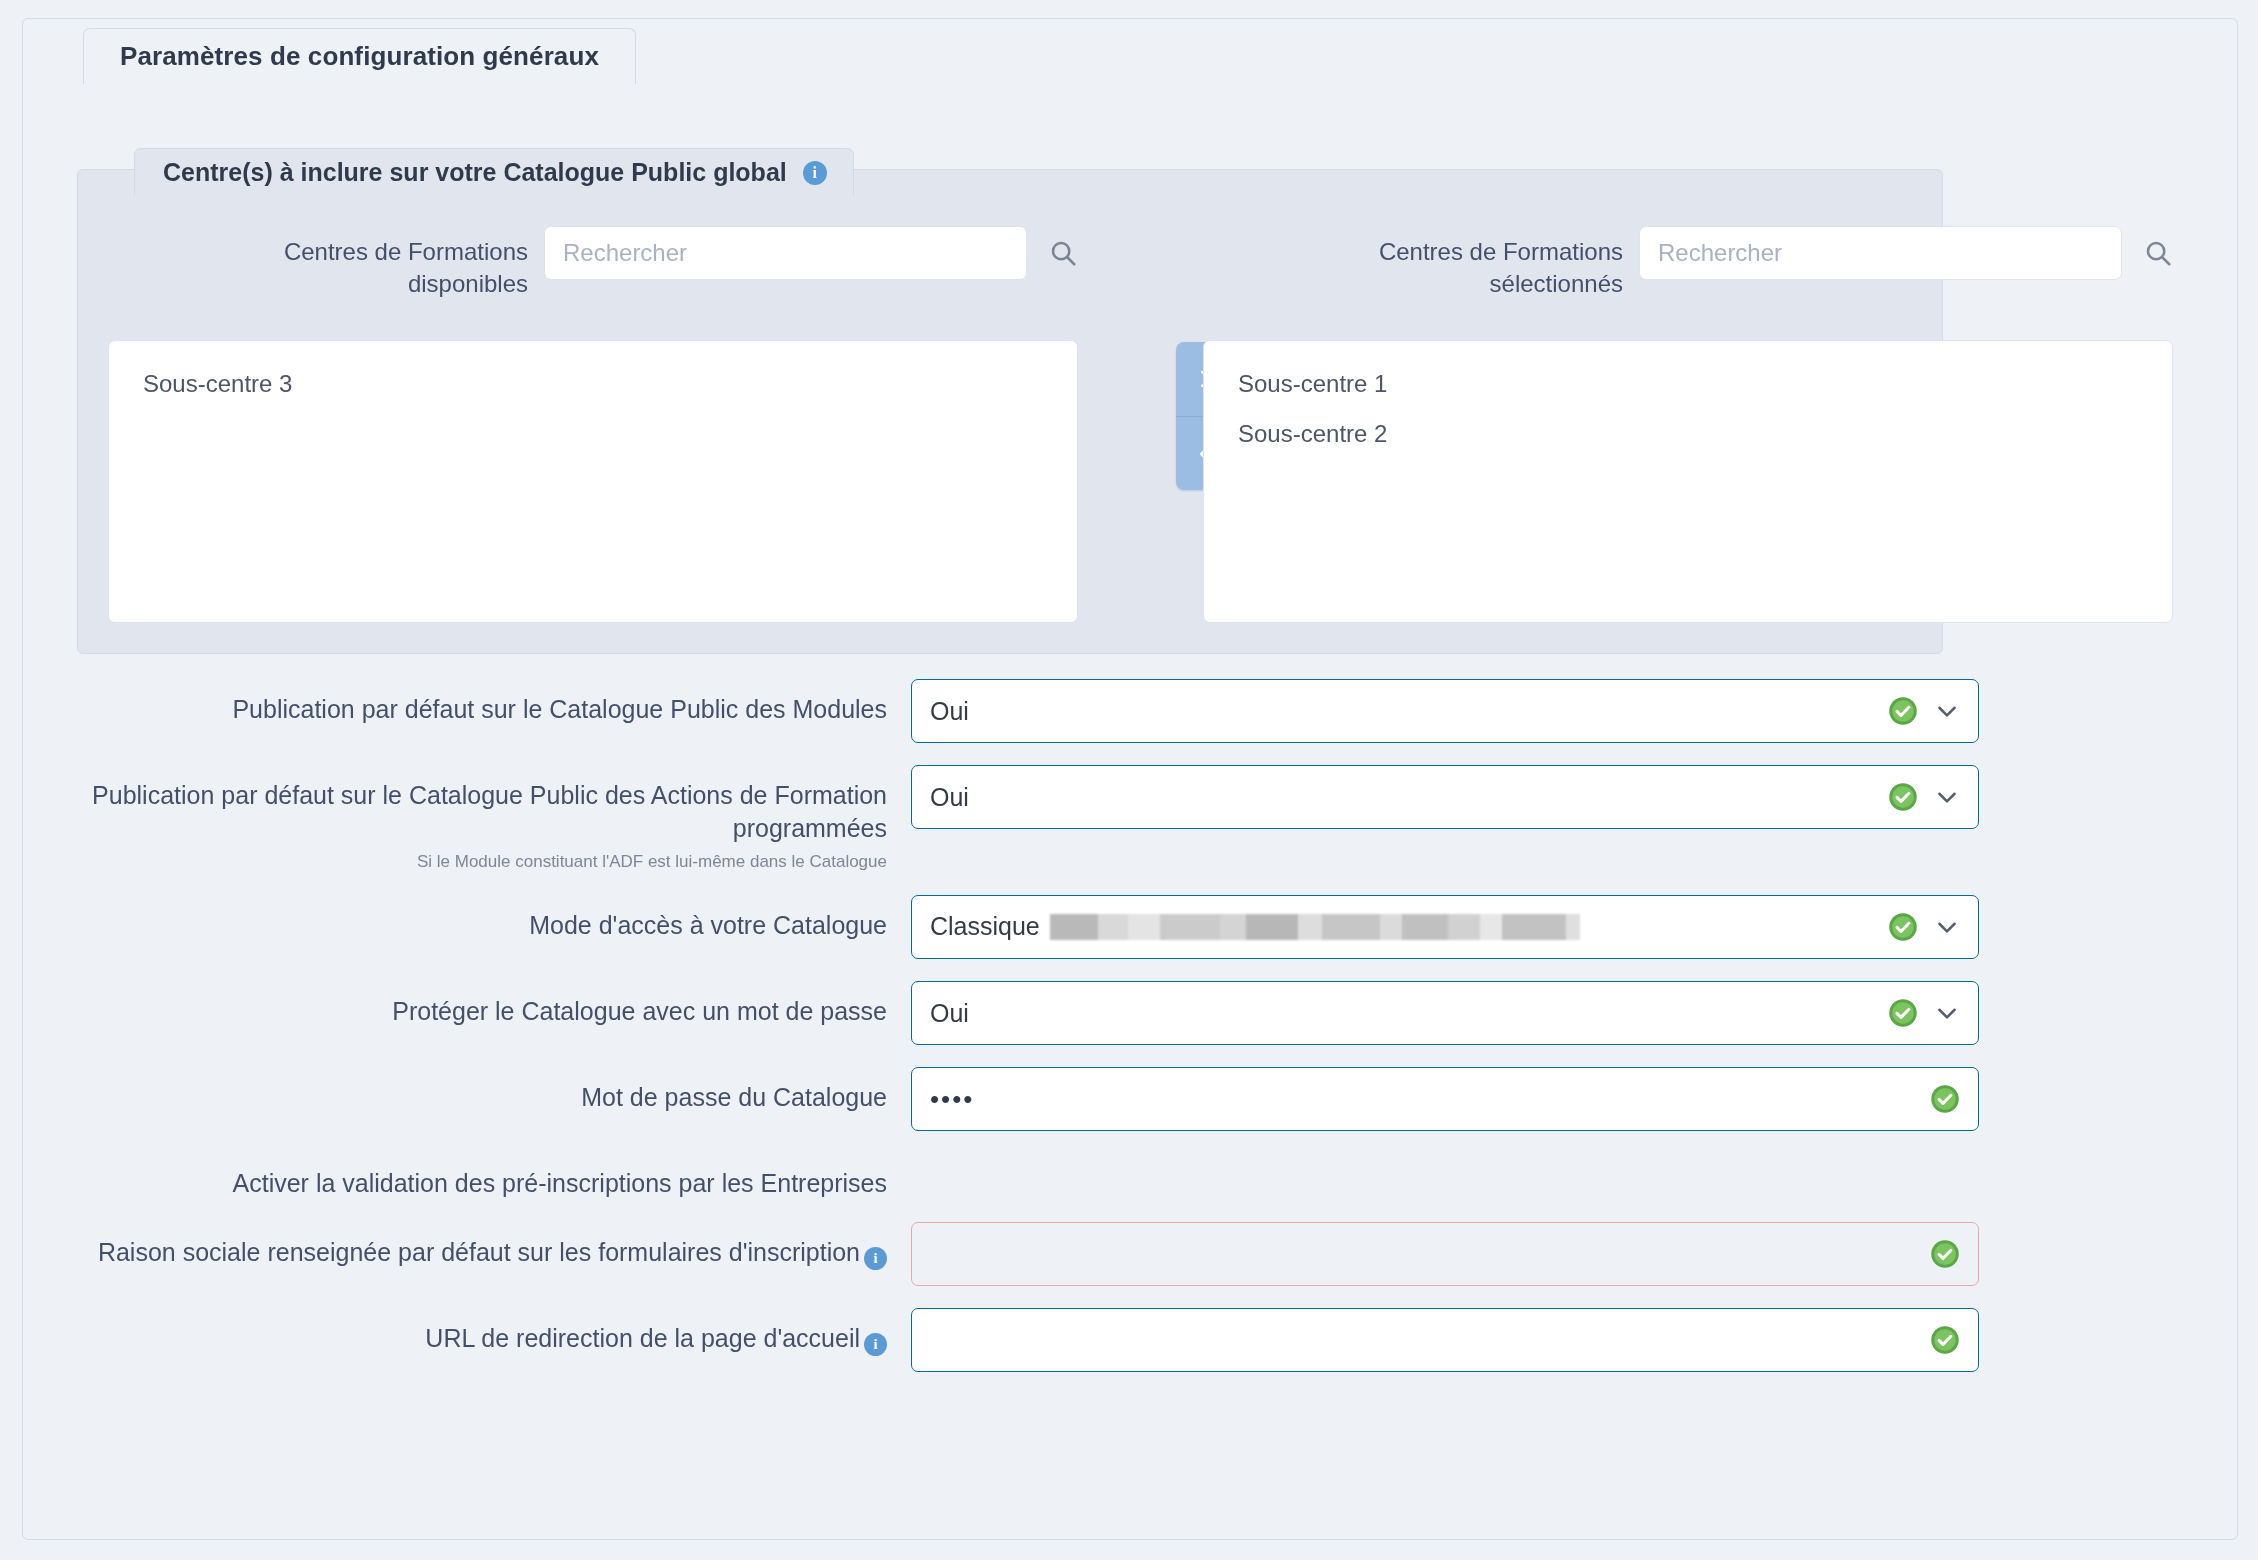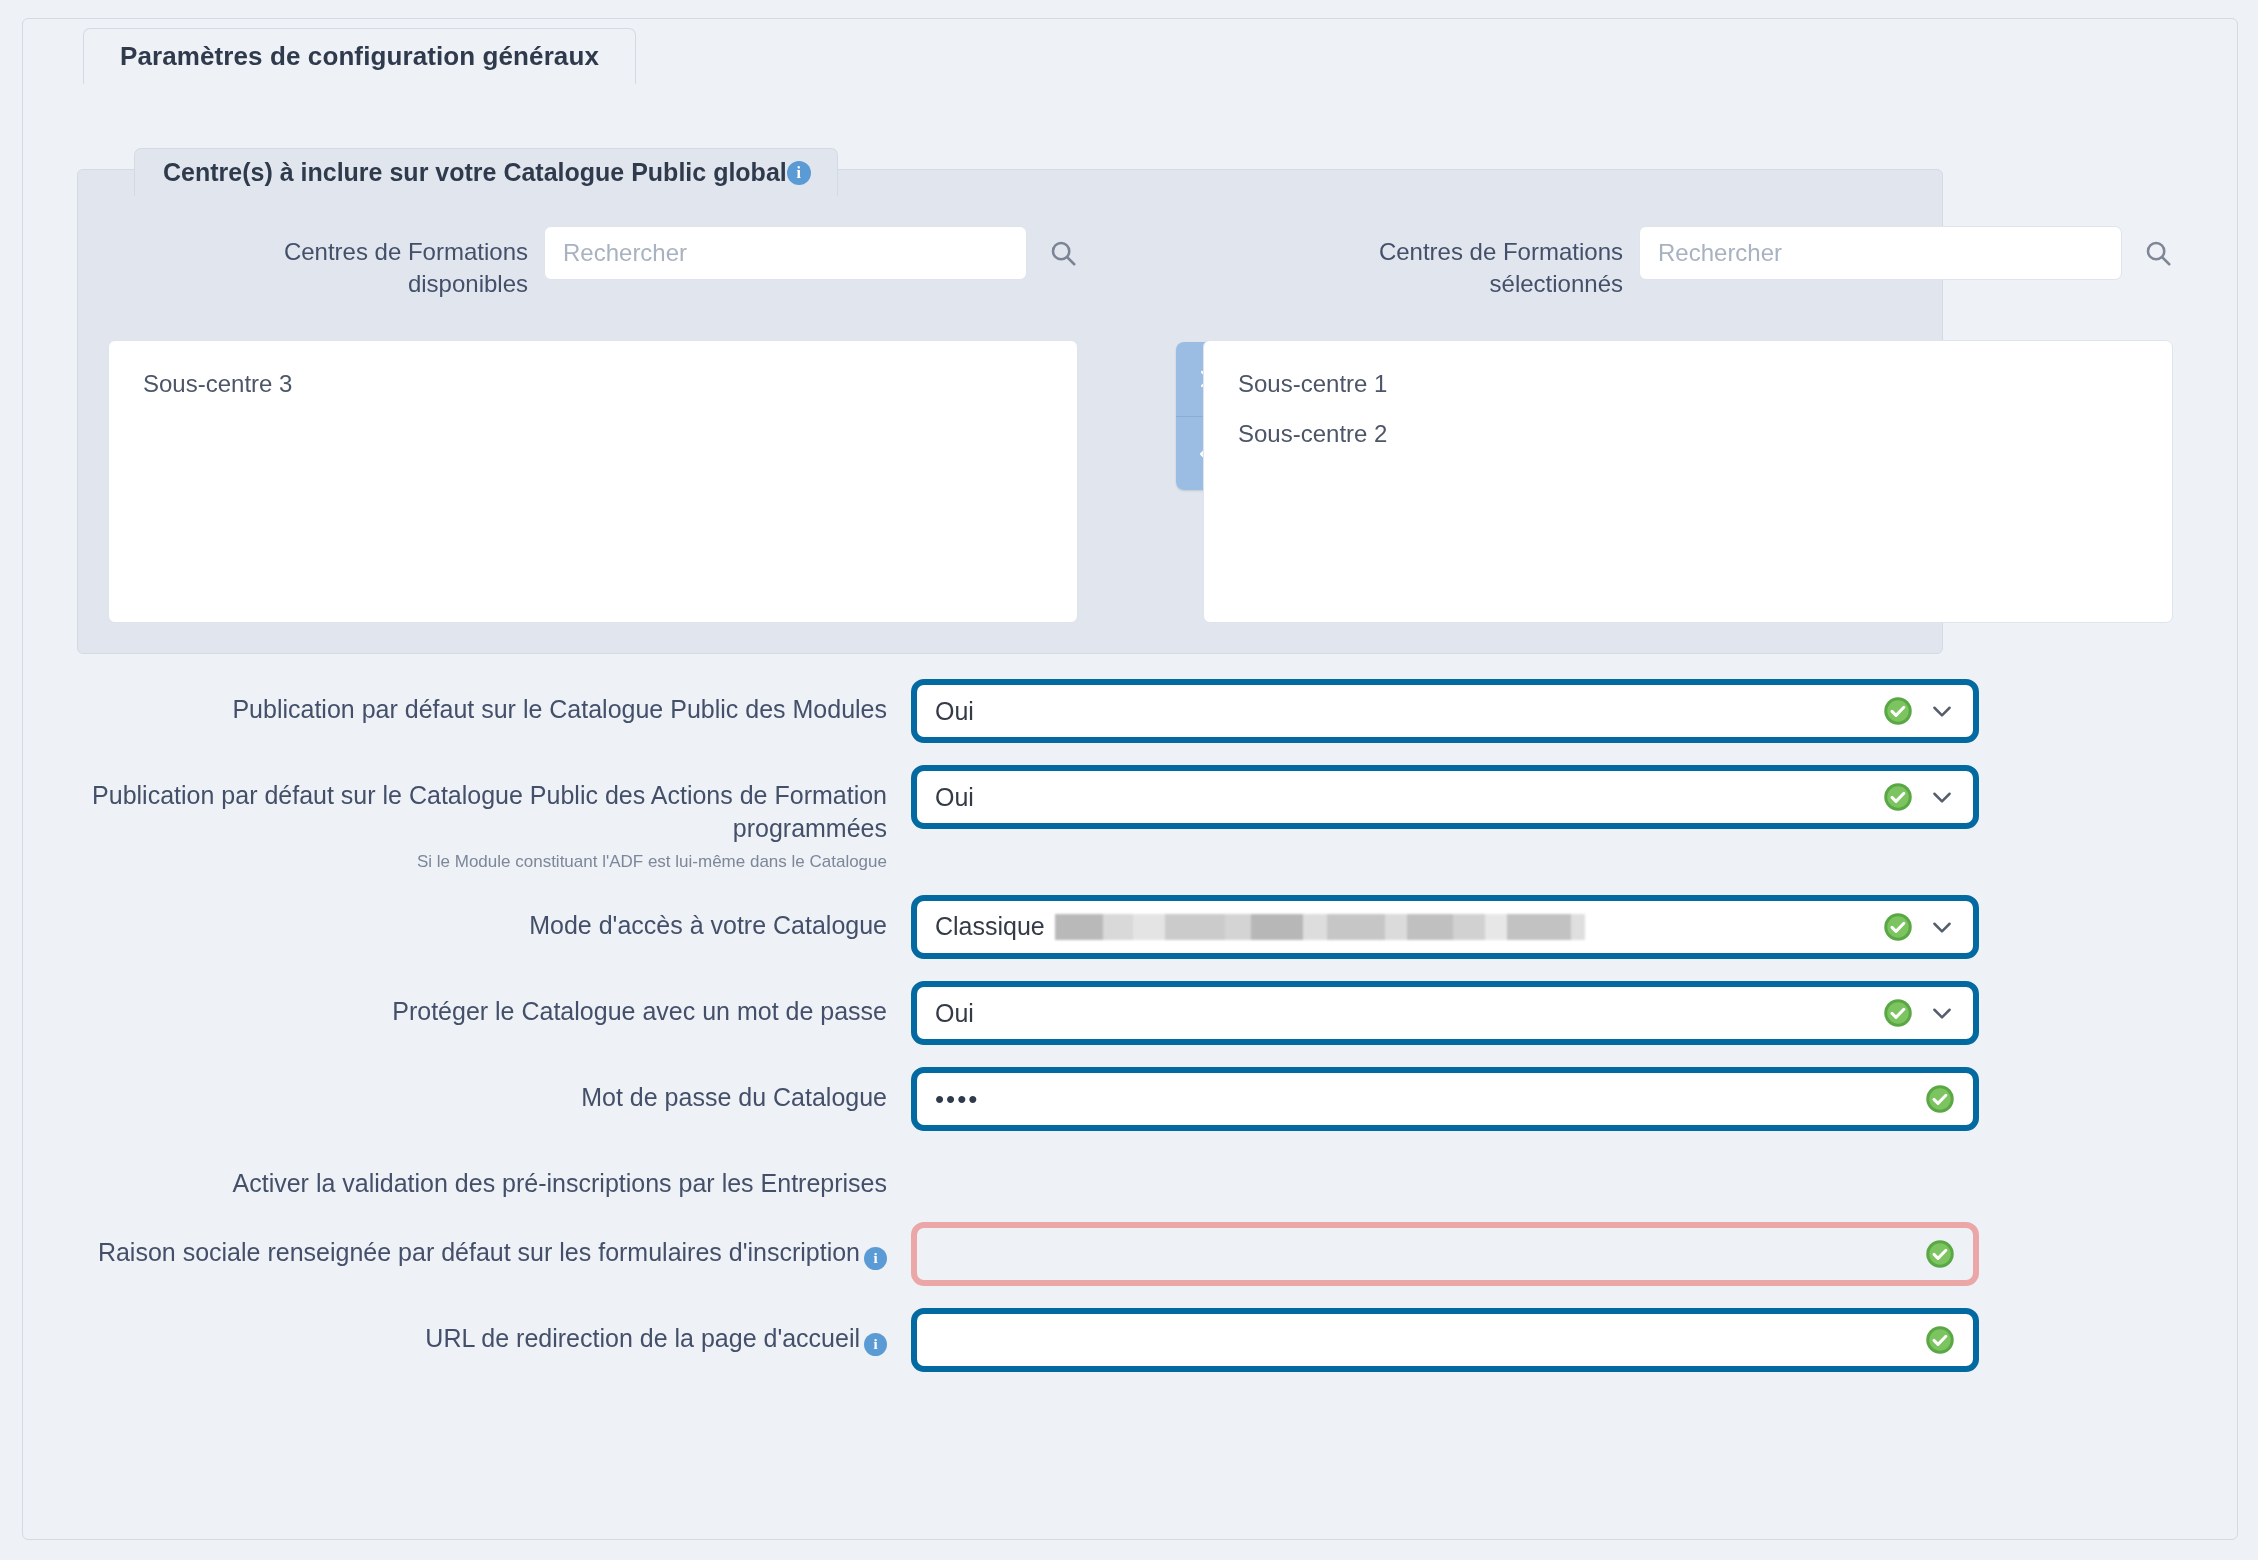--- a/index.html
+++ b/index.html
@@ -46,21 +46,21 @@
     width: 1866px; height: 485px;
     background: #e1e6ee;
     border: 1px solid #d4dae4;
     border-radius: 6px;
   }
   .inner-legend {
     position: absolute;
     left: 56px; top: -22px;
     height: 48px;
     padding: 0 26px 0 28px;
-    display: flex; align-items: center; 
+    display: flex; align-items: center; gap: 16px;
     background: #e1e6ee;
     border: 1px solid #d4dae4;
     border-bottom: none;
     border-radius: 7px 7px 0 0;
     font-size: 25px;
     font-weight: 700;
     color: #2f3b4d;
     white-space: nowrap;
   }
 
@@ -186,22 +186,22 @@
     margin-top: 6px;
     font-size: 17px;
     color: #7c879a;
     line-height: 1.3;
   }
 
   .control {
     position: relative;
     width: 1068px;
     height: 64px;
-    border: 6px solid #0369a1;
-    border-radius: 13px;
+    border: 1px solid #0369a1;
+    border-radius: 7px;
     background: #fff;
     display: flex;
     align-items: center;
     padding: 0 18px;
     font-size: 25px;
     color: #343b47;
   }
   .control.invalid {
     border-color: #eba7a7;
     background: transparent;

